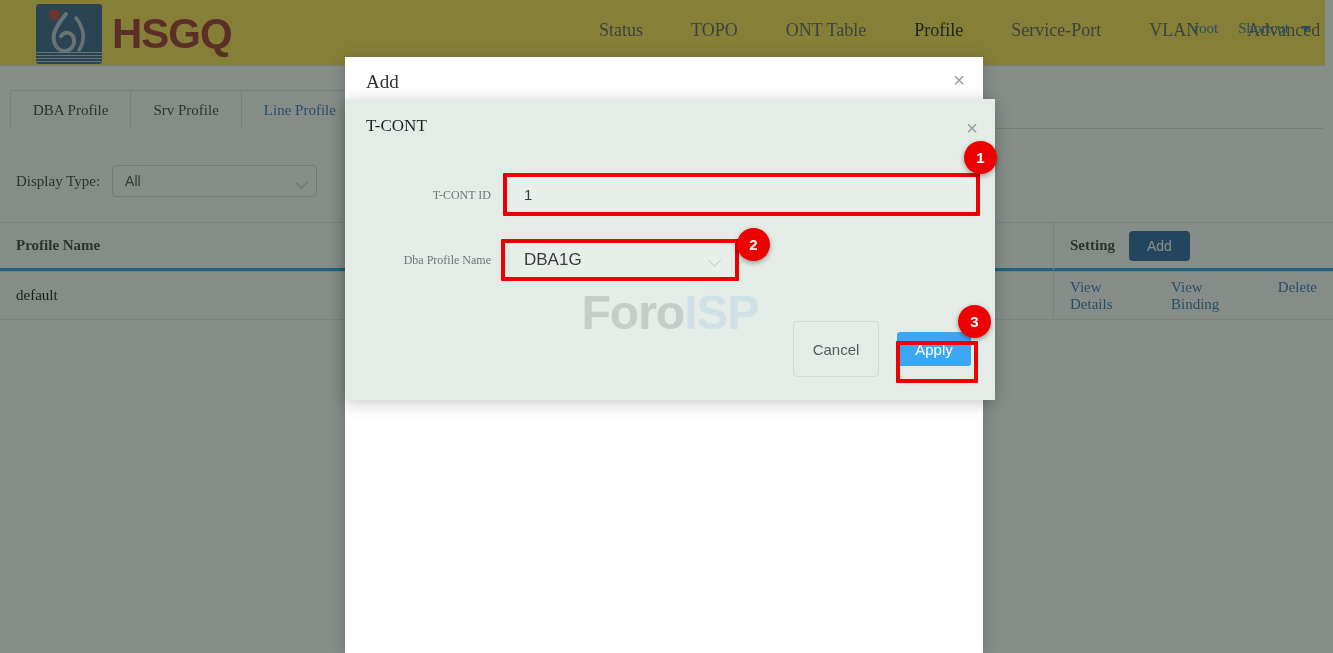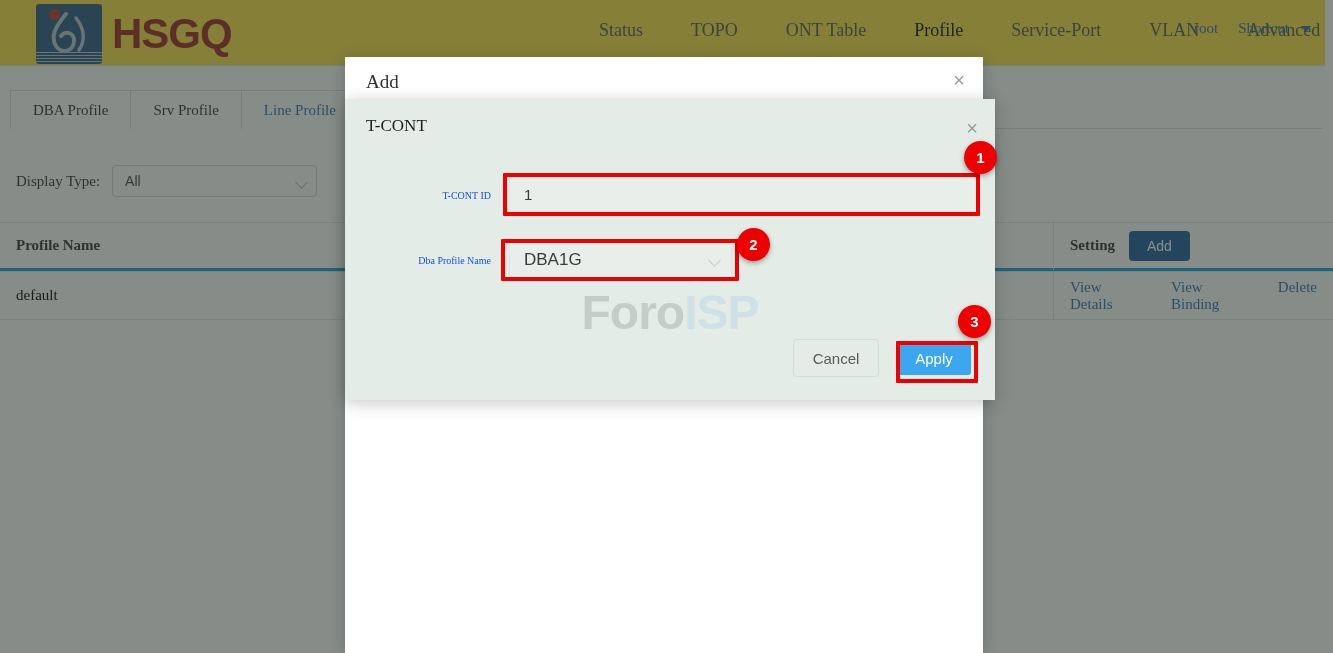--- a/index.html
+++ b/index.html
@@ -310,21 +310,21 @@
   .wm-isp  { color: #cfe0e6; }
   .wm-arc {
     position: absolute;
     left: 50%; margin-left: 6px; top: -26px;
     width: 40px; height: 26px;
   }
 
   .tc-row { position: absolute; display: flex; align-items: center; }
   .tc-label {
     width: 150px; text-align: right; padding-right: 18px;
-    font-size: 10px; color: #1d4ed8;
+    font-size: 12px; color: #737373;
   }
   .tc-input {
     width: 468px; height: 42px;
     background: #e8efeb;
     border: 1px solid #dfe6e2;
     border-top-color: #cfd6d2;
     border-radius: 2px;
     font-family: "Liberation Sans", sans-serif;
     font-size: 15px;
     color: #3b3b3b;
@@ -351,21 +351,21 @@
     border-bottom: 1.5px solid #c4ccc8;
     transform: rotate(45deg);
   }
 
   .tc-actions {
     position: absolute;
     right: 24px; bottom: 23px;
     display: flex; align-items: center; gap: 18px;
   }
   .btn-cancel {
-    width: 86px; height: 38px;
+    width: 86px; height: 56px;
     background: #e3ece7;
     border: 1px solid #d3dbd7;
     border-radius: 4px;
     font-family: "Liberation Sans", sans-serif;
     font-size: 15px;
     color: #5a5a5a;
     cursor: pointer;
   }
   .btn-apply {
     width: 74px; height: 34px;

